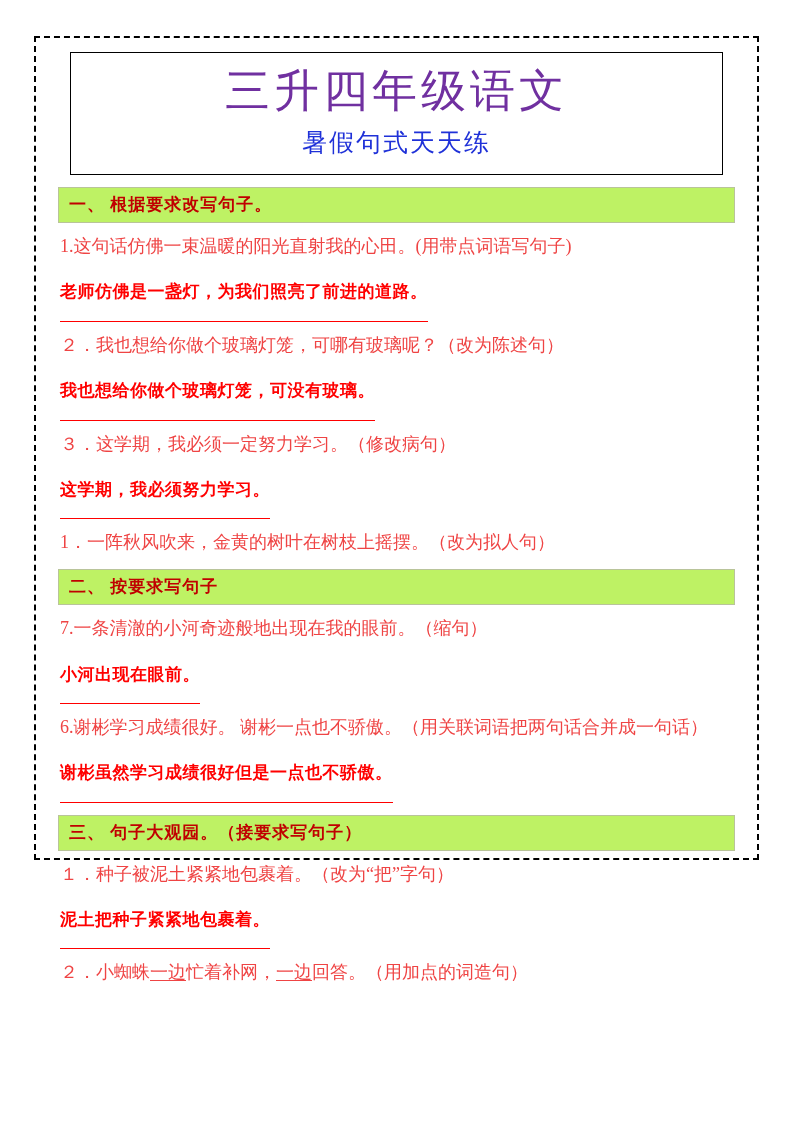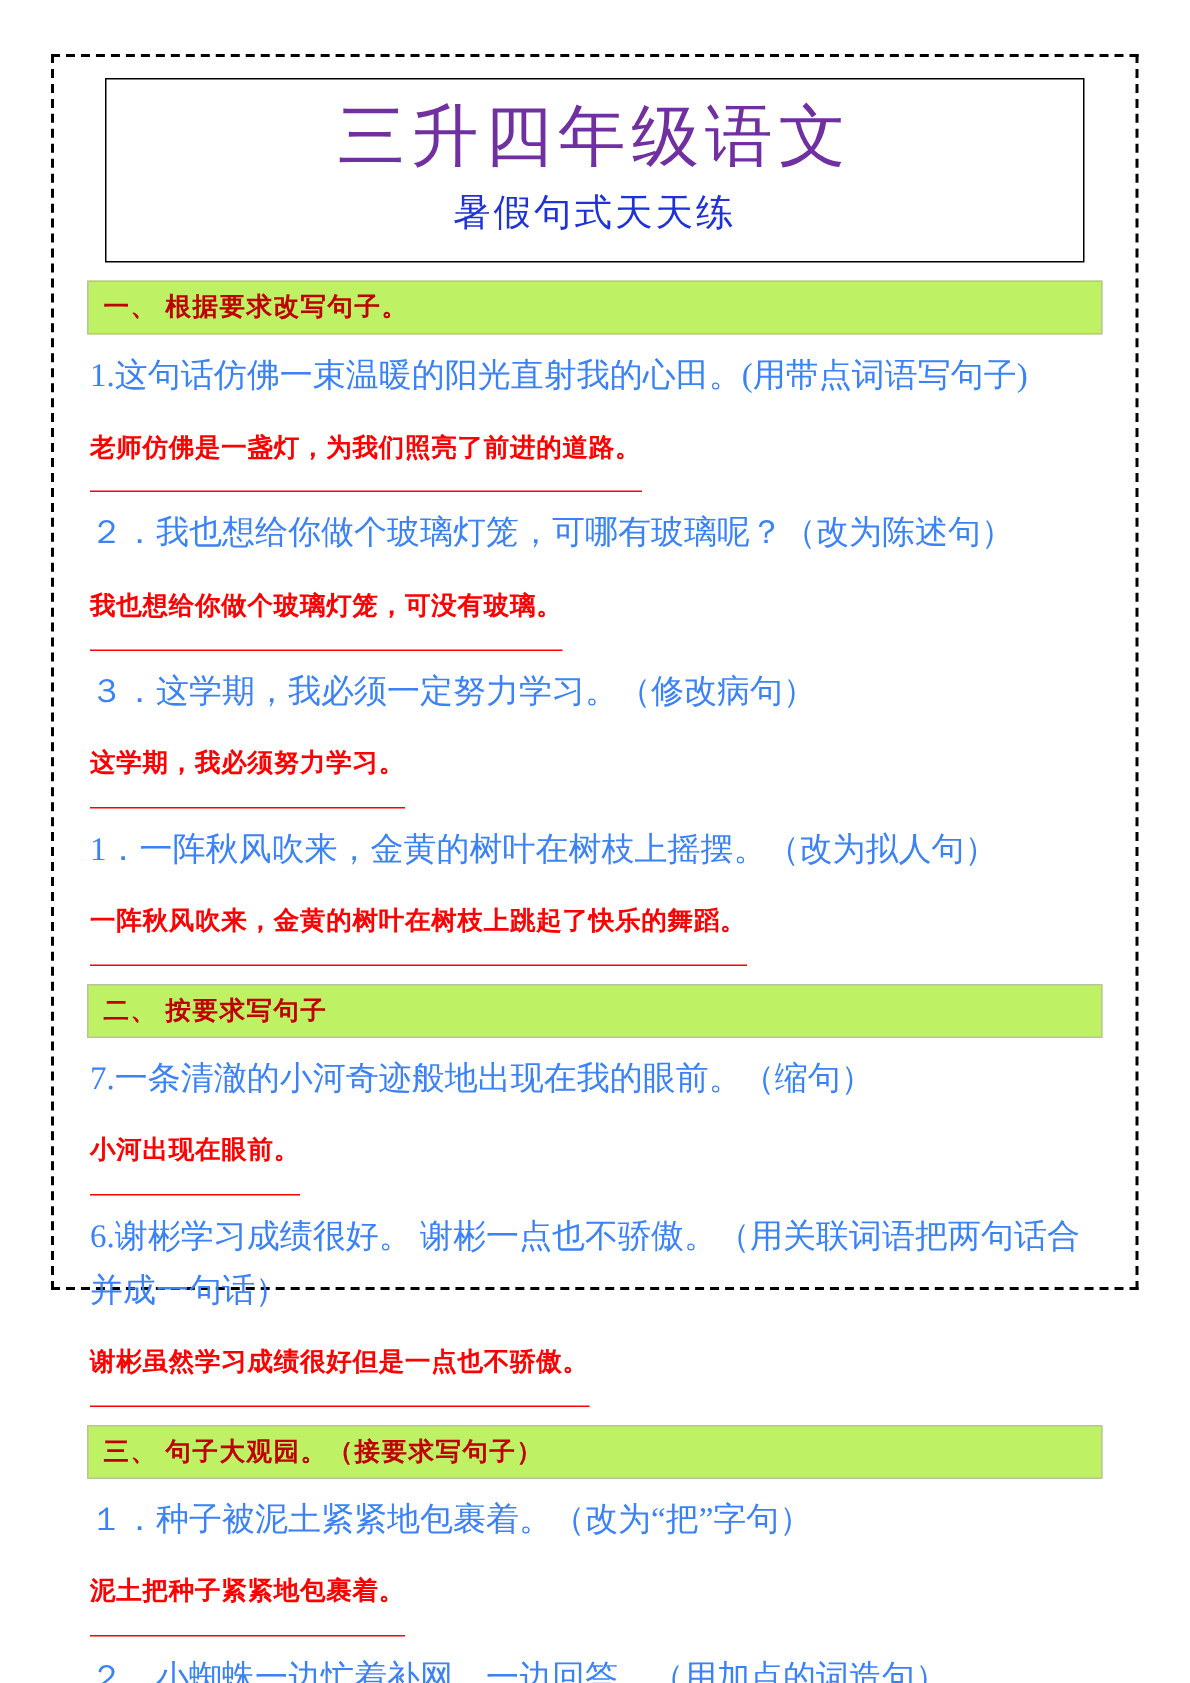--- a/index.html
+++ b/index.html
@@ -71,24 +71,24 @@
     color: #c00000;
     font-size: 17px;
     font-weight: bold;
     padding: 5px 8px 6px 10px;
     margin-top: 12px;
     letter-spacing: 1px;
   }
 
   
   .q {
-    font-size: 22px;
+    font-size: 18px;
     line-height: 1.62;
     margin: 9px 0 0 2px;
-    color: #3b82f6;
+    color: #ef4444;
   }
 
   
   .a {
     color: #ff0000;
     font-size: 17px;
     line-height: 1.5;
     margin: 9px 0 0 2px;
     display: inline-block;
     border-bottom: 1.5px solid #ff0000;
@@ -123,23 +123,20 @@
     <div class="a-wrap">
       <span class="a">我也想给你做个玻璃灯笼，可没有玻璃。</span>
     </div>
 
     <div class="q">３．这学期，我必须一定努力学习。（修改病句）</div>
     <div class="a-wrap">
       <span class="a">这学期，我必须努力学习。</span>
     </div>
 
     <div class="q">1．一阵秋风吹来，金黄的树叶在树枝上摇摆。（改为拟人句）</div>
-    <div class="a-wrap">
-      <span class="a">一阵秋风吹来，金黄的树叶在树枝上跳起了快乐的舞蹈。</span>
-    </div>
 
     <div class="section-bar">二、  按要求写句子</div>
 
     <div class="q">7.一条清澈的小河奇迹般地出现在我的眼前。（缩句）</div>
     <div class="a-wrap">
       <span class="a"> 小河出现在眼前。</span>
     </div>
 
     <div class="q">6.谢彬学习成绩很好。 谢彬一点也不骄傲。（用关联词语把两句话合并成一句话）</div>
     <div class="a-wrap">

